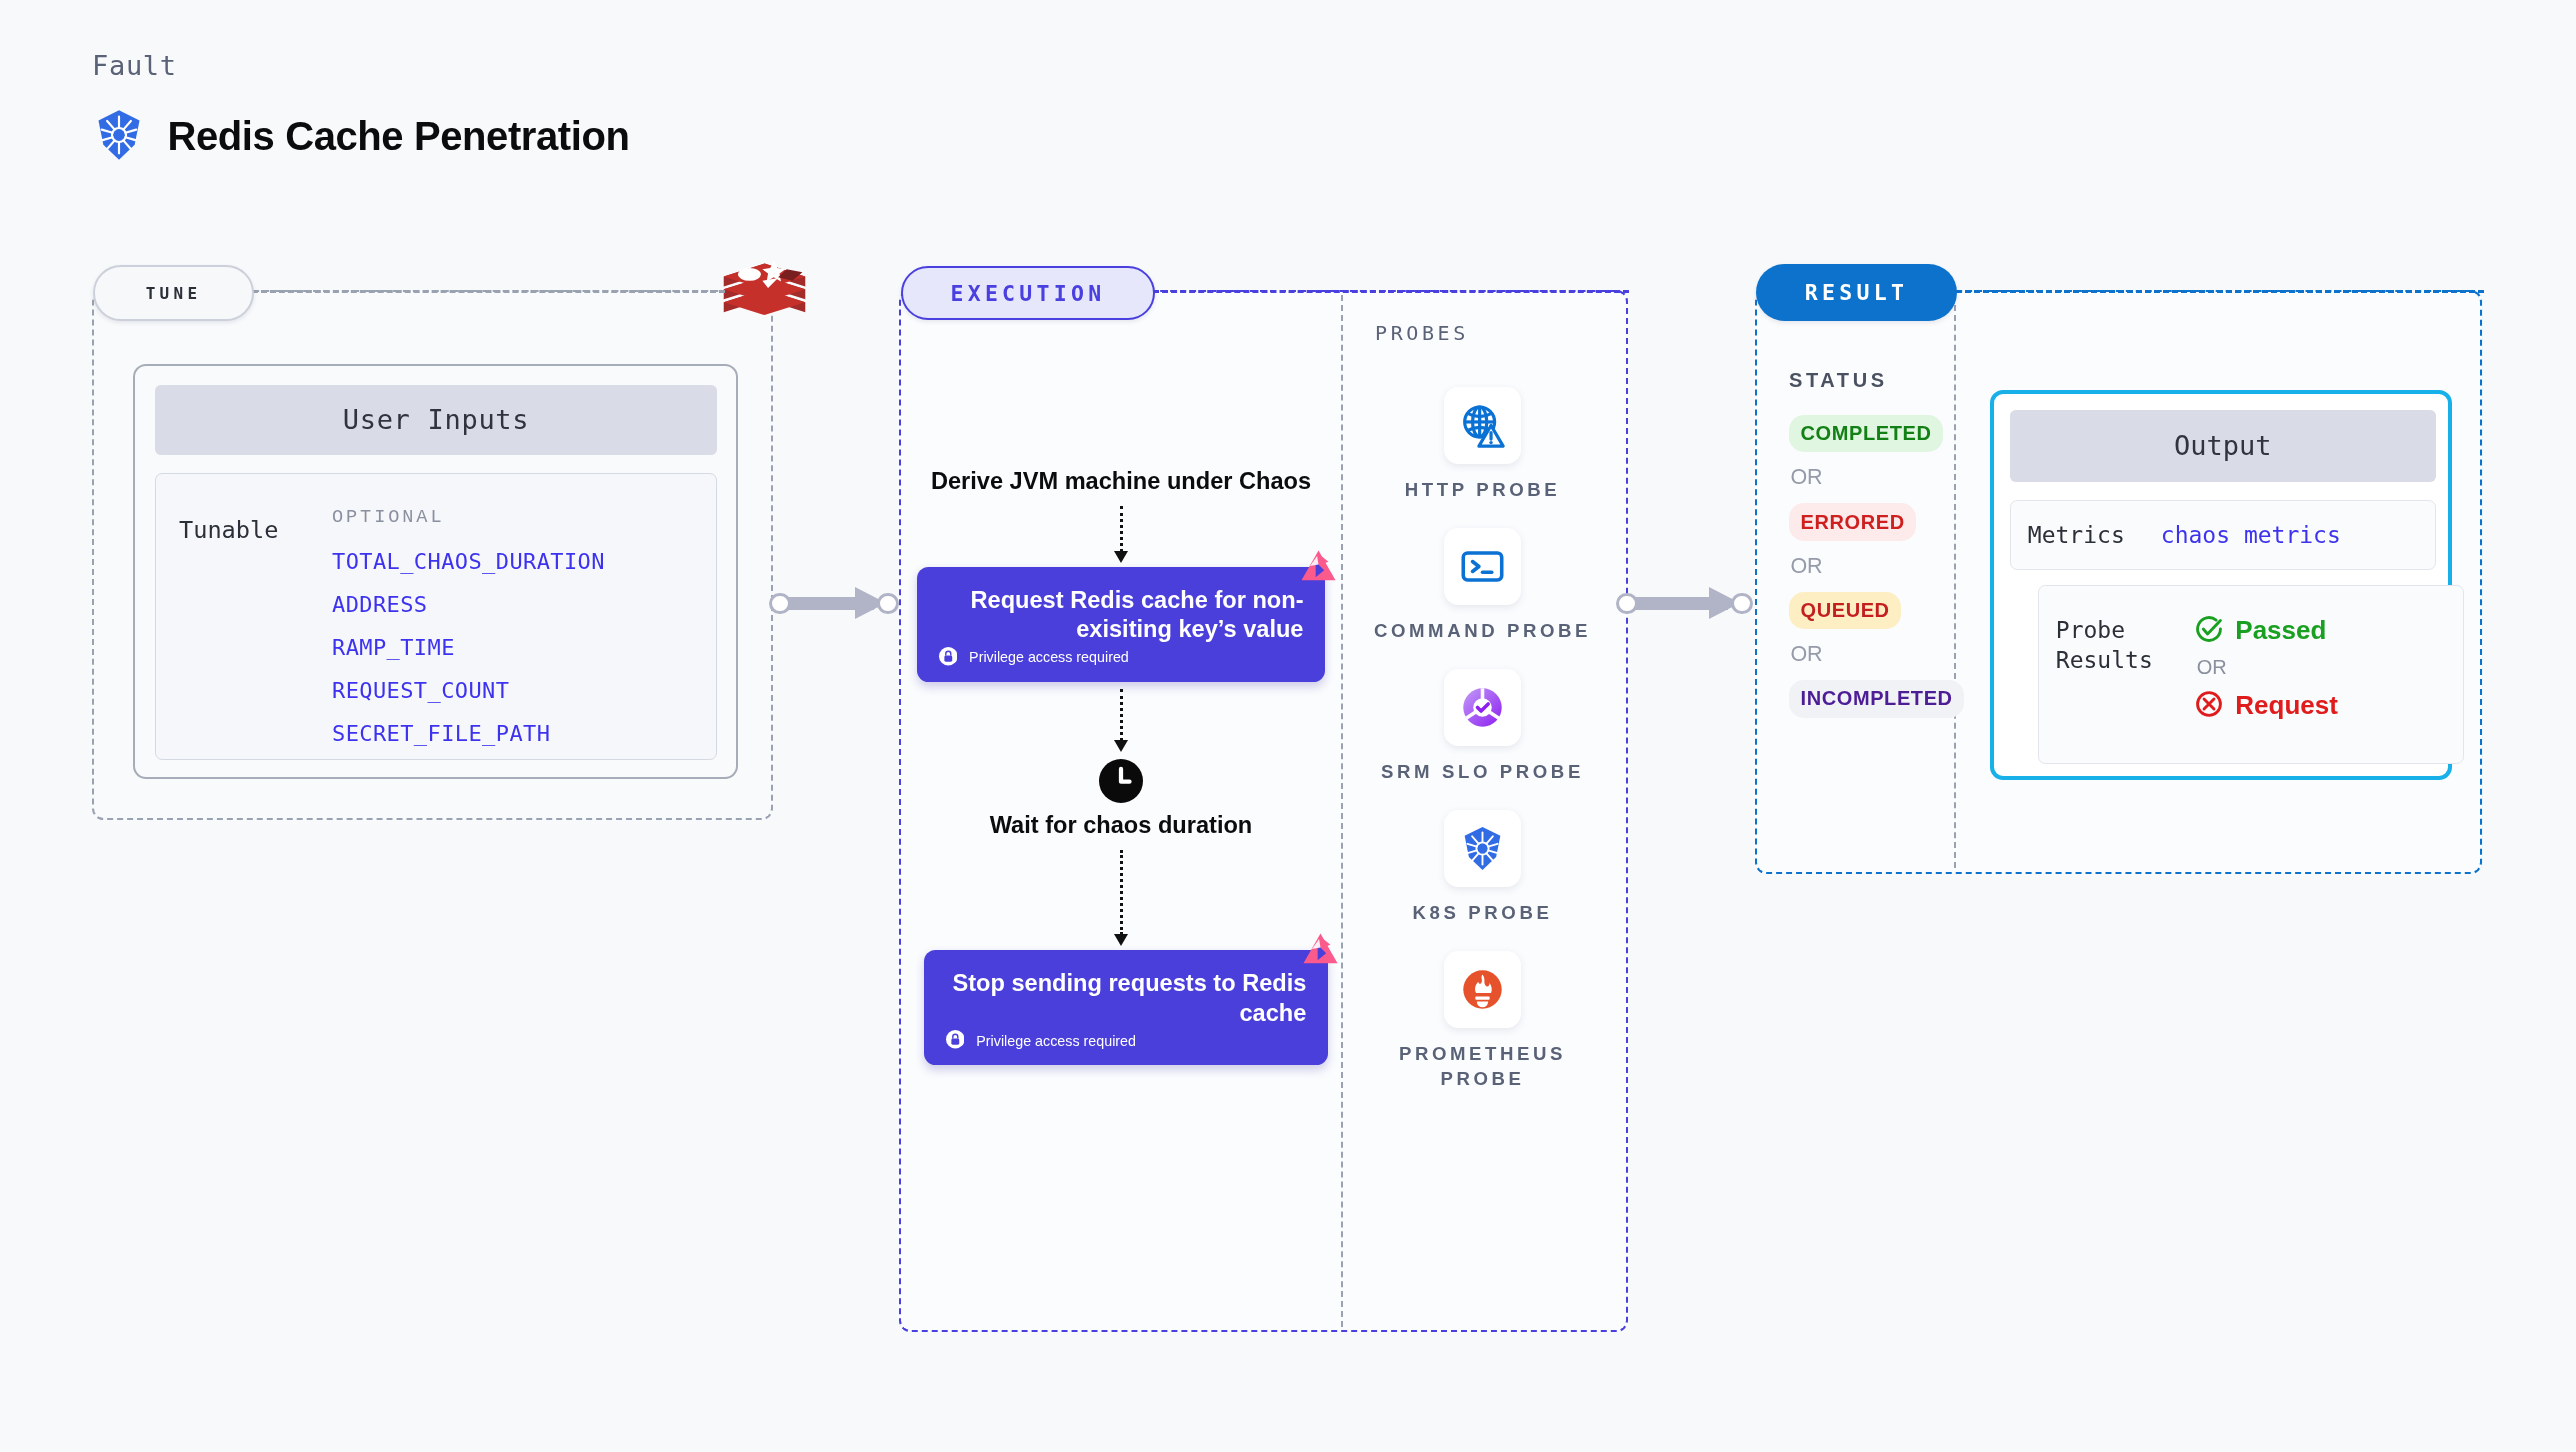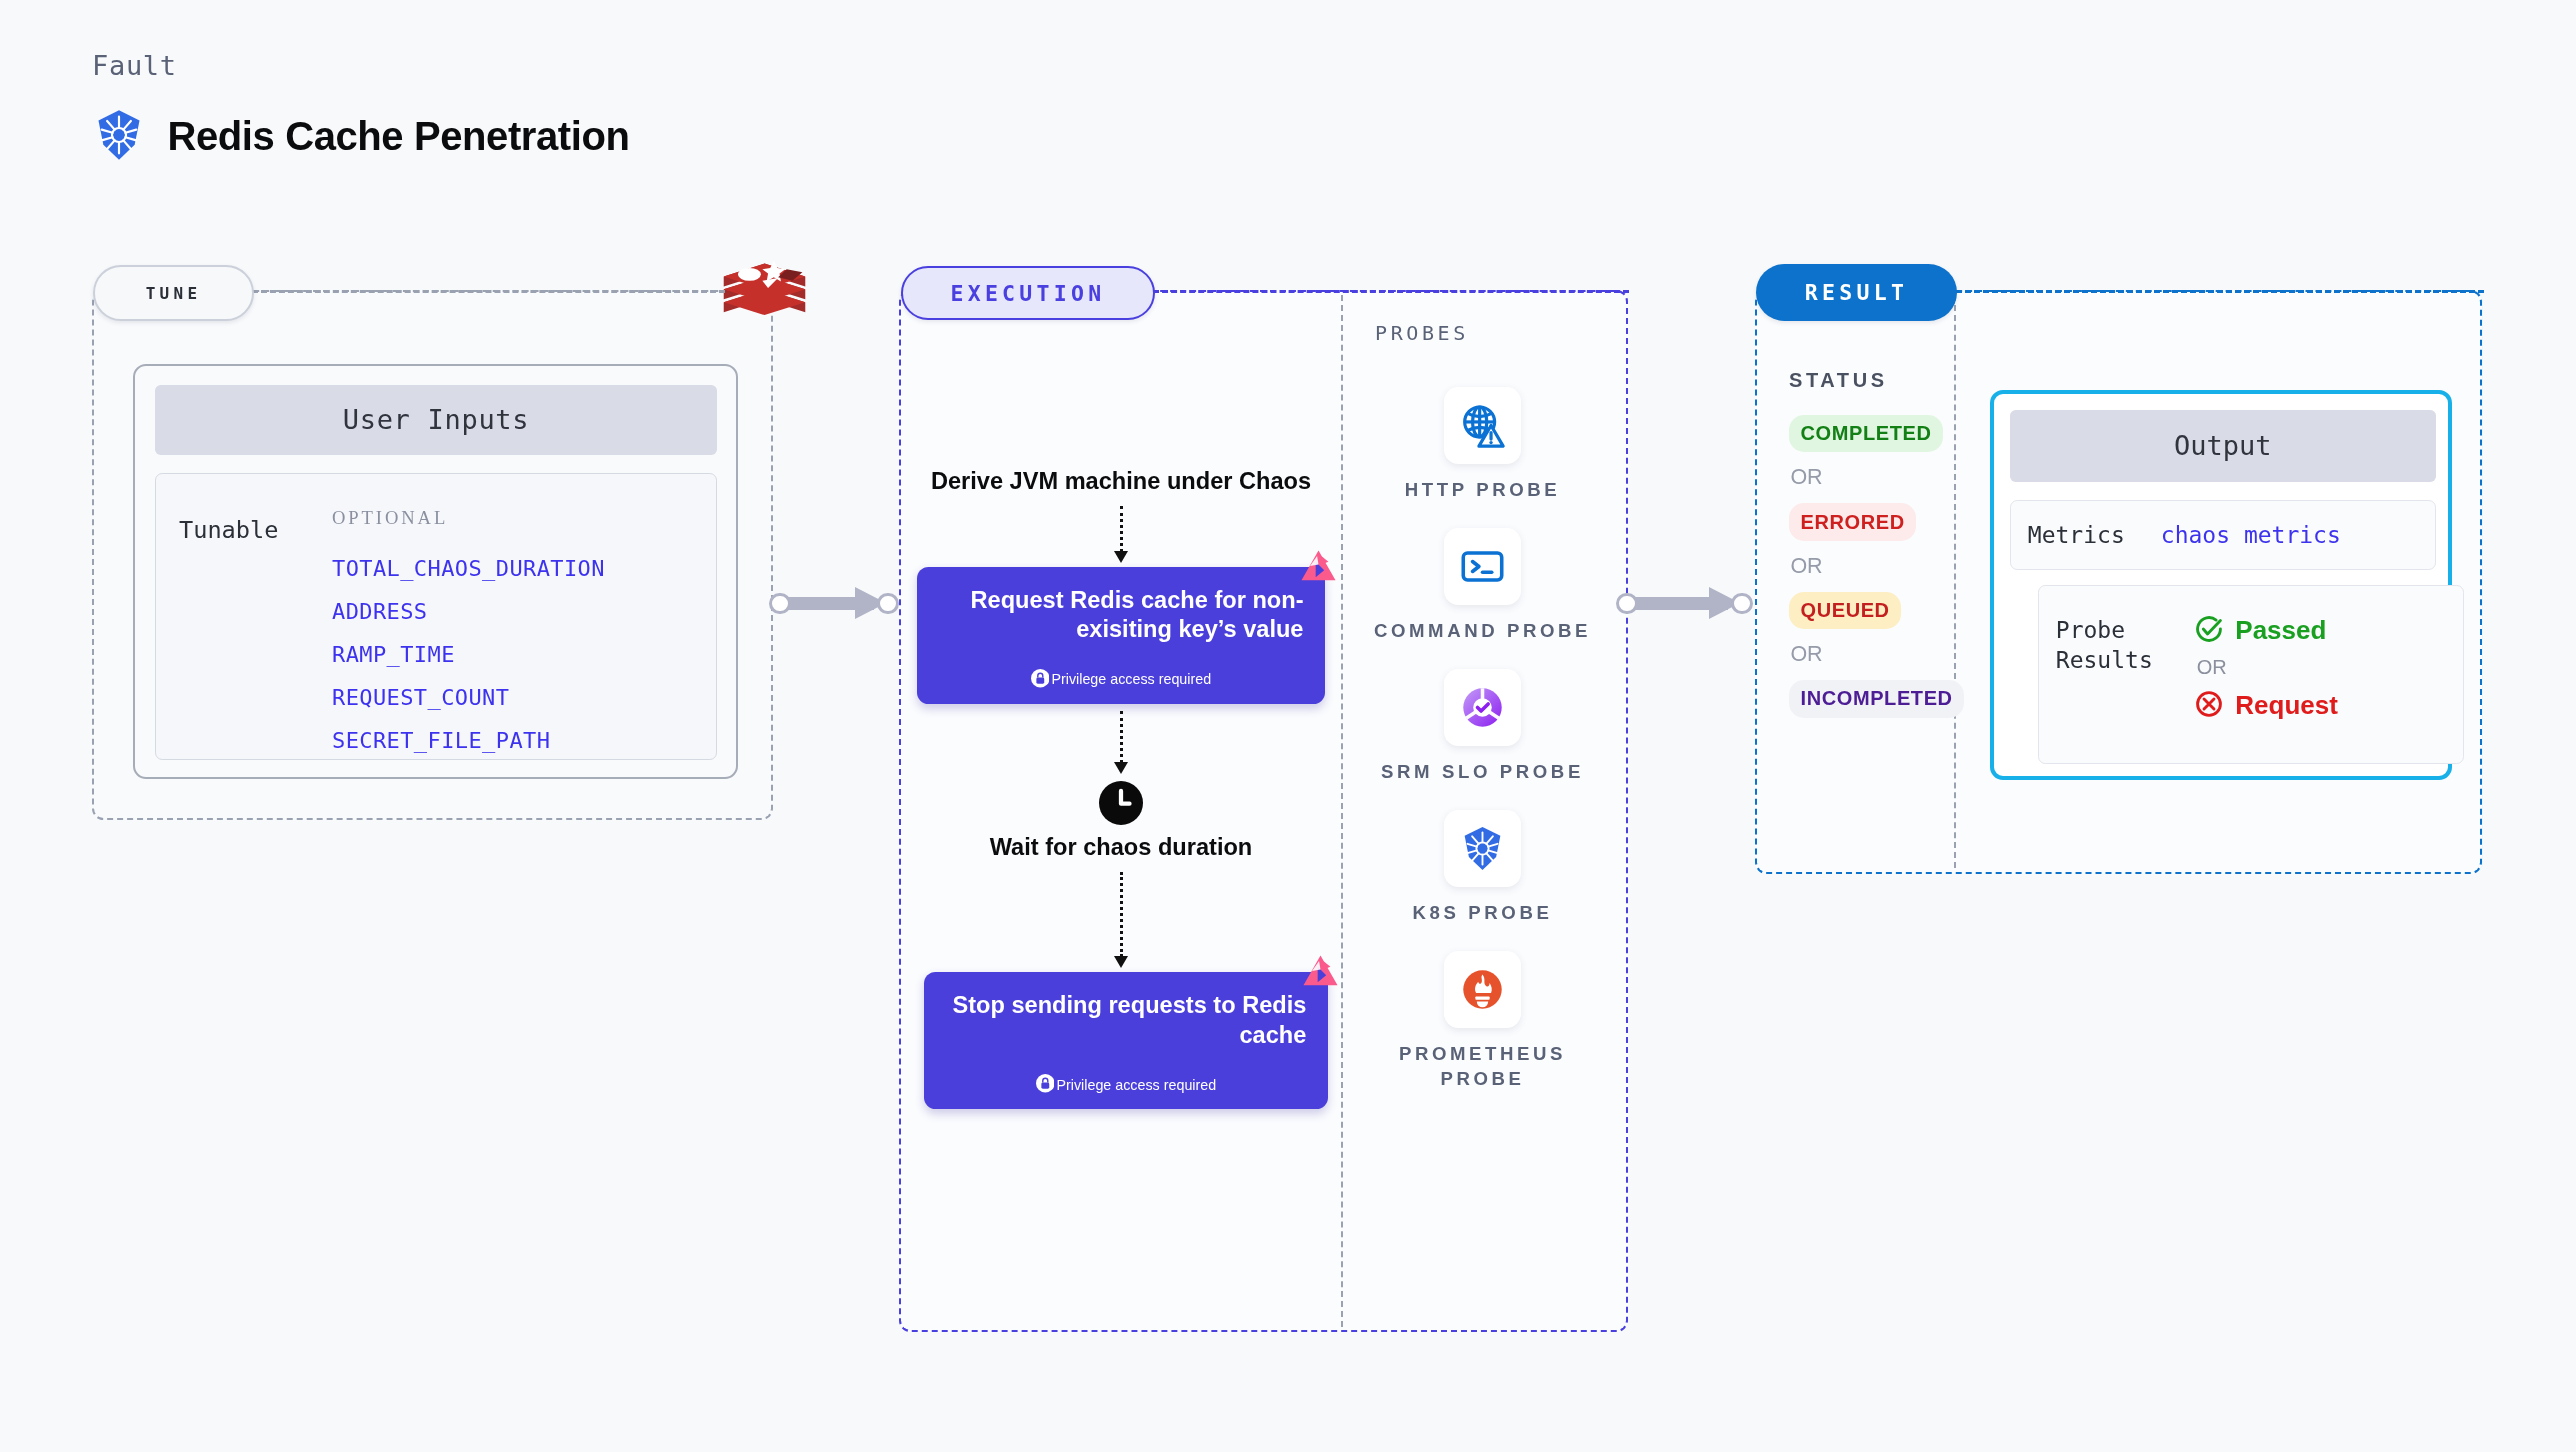--- a/index.html
+++ b/index.html
@@ -95,22 +95,22 @@
     position:absolute; left:20px; top:107px; width:562px; height:287px;
     background:#f6f7fa; border:1.4px solid #d5d9e2; border-radius:7.2px;
   }
   #tunable-label {
     position:absolute; left:23px; top:42px;
     font-family:"DejaVu Sans Mono","Liberation Mono",monospace;
     font-size:23.6px; color:#2b2f38;
   }
   #tunable-list { position:absolute; left:176px; top:33px; }
   #optional-label {
-    font-family:Liberation Serif, serif;
-    font-size:18.6px; color:#8a90a0; letter-spacing:2.9px; margin-bottom:27px;
+    font-family:Liberation Mono, monospace;
+    font-size:18.6px; color:#8a90a0; letter-spacing:2.9px; margin-bottom:21px;
   }
   .tunable-item {
     font-family:"DejaVu Sans Mono","Liberation Mono",monospace;
     font-size:22px; color:#3d33ee; margin-bottom:18px; letter-spacing:0.4px;
   }
 
   
   #redis-logo { position:absolute; left:718px; top:252px; width:93px; height:79px; }
 
   
@@ -133,21 +133,21 @@
   .dotted-arrow .line { width:0; border-left:3.6px dotted #111111; }
   .dotted-arrow .tip {
     width:0; height:0; border-left:7.9px solid transparent;
     border-right:7.9px solid transparent; border-top:12px solid #111111; margin-top:-1.4px;
   }
   .step-box {
     position:relative; background:#4a3fdb; border-radius:11.5px;
     padding:18.6px 21.5px 14.3px; color:#ffffff; box-shadow:0 4.3px 10px rgba(50,40,160,.22);
   }
   .step-title { font-size:23.6px; font-weight:bold; line-height:1.26;text-align:right; }
-  .priv { display:flex; align-items:center; justify-content:center; gap:2px; margin-top:24px; }
+  .priv { display:flex; align-items:center; gap:12px; margin-top:2px; }
   .priv-text { font-size:14.3px; color:#ffffff; }
   .litmus { position:absolute; right:-11.5px; top:-18.6px; width:37px; height:34px; }
   #clock-icon { width:44px; height:44px; margin:0 auto; }
 
   
   #probes-title {
     position:absolute; left:1375px; top:321px;
     font-family:"DejaVu Sans Mono","Liberation Mono",monospace;
     font-size:20px; color:#5a6277; letter-spacing:3.6px;
   }

